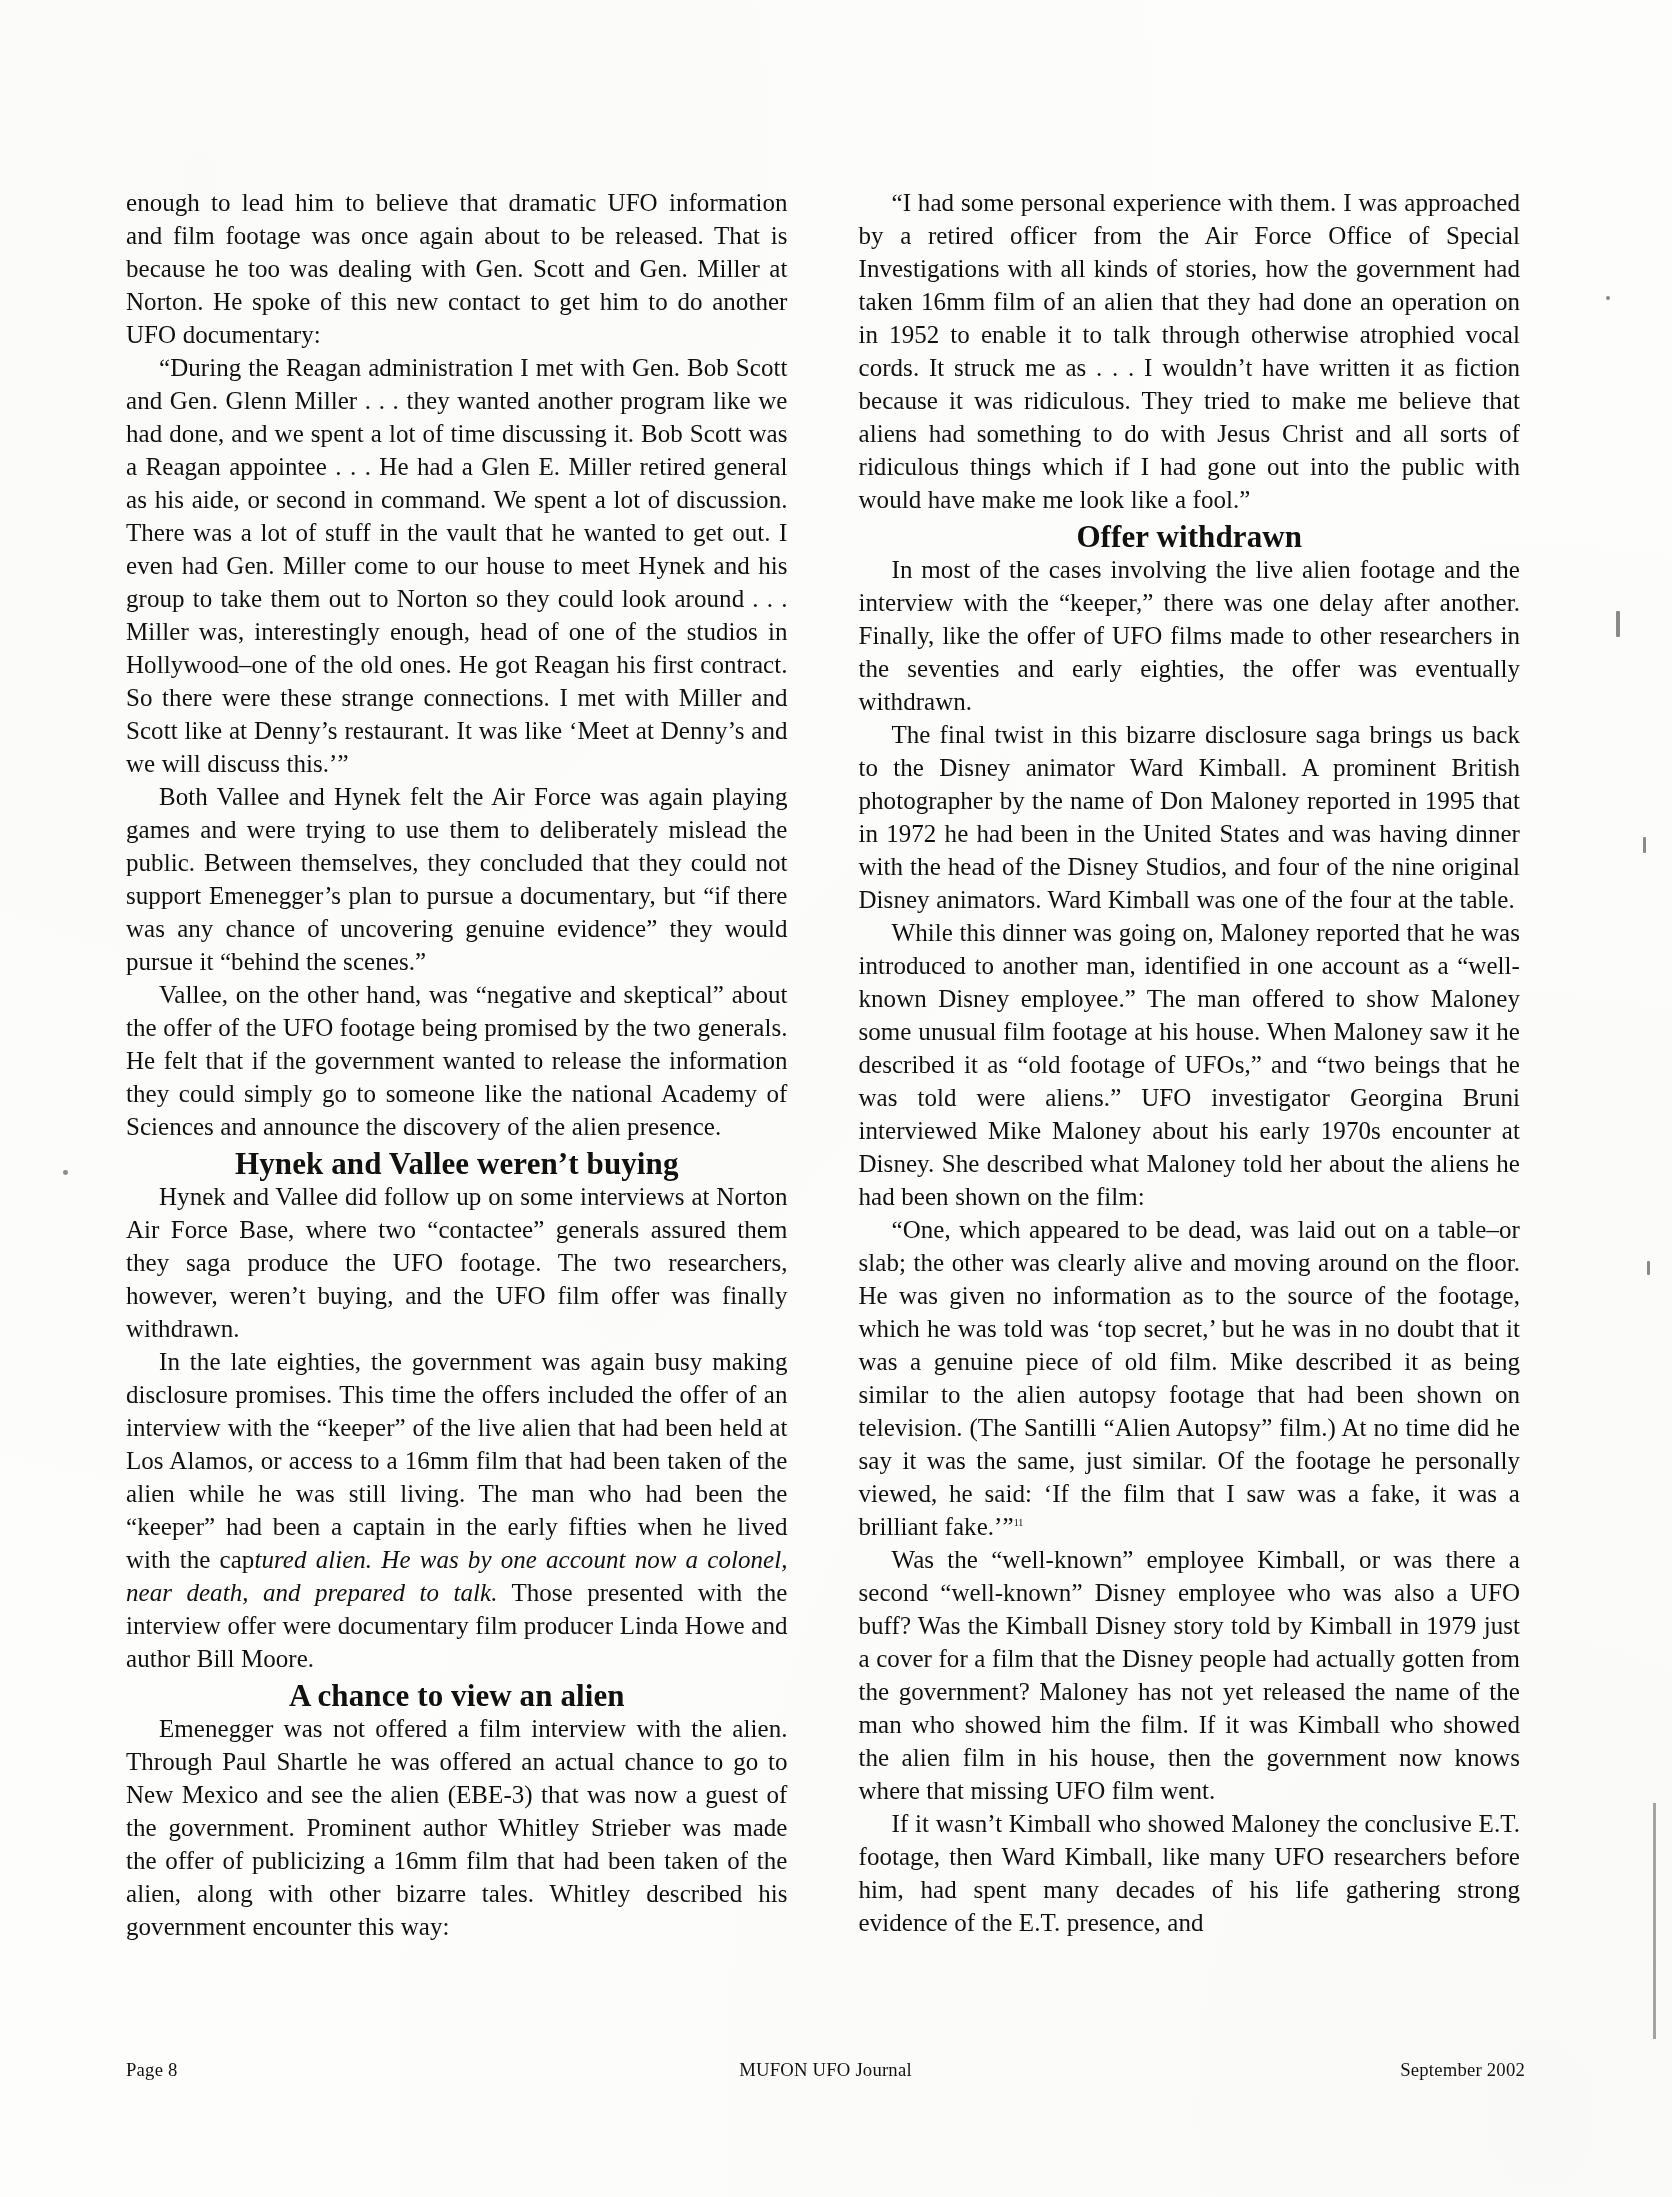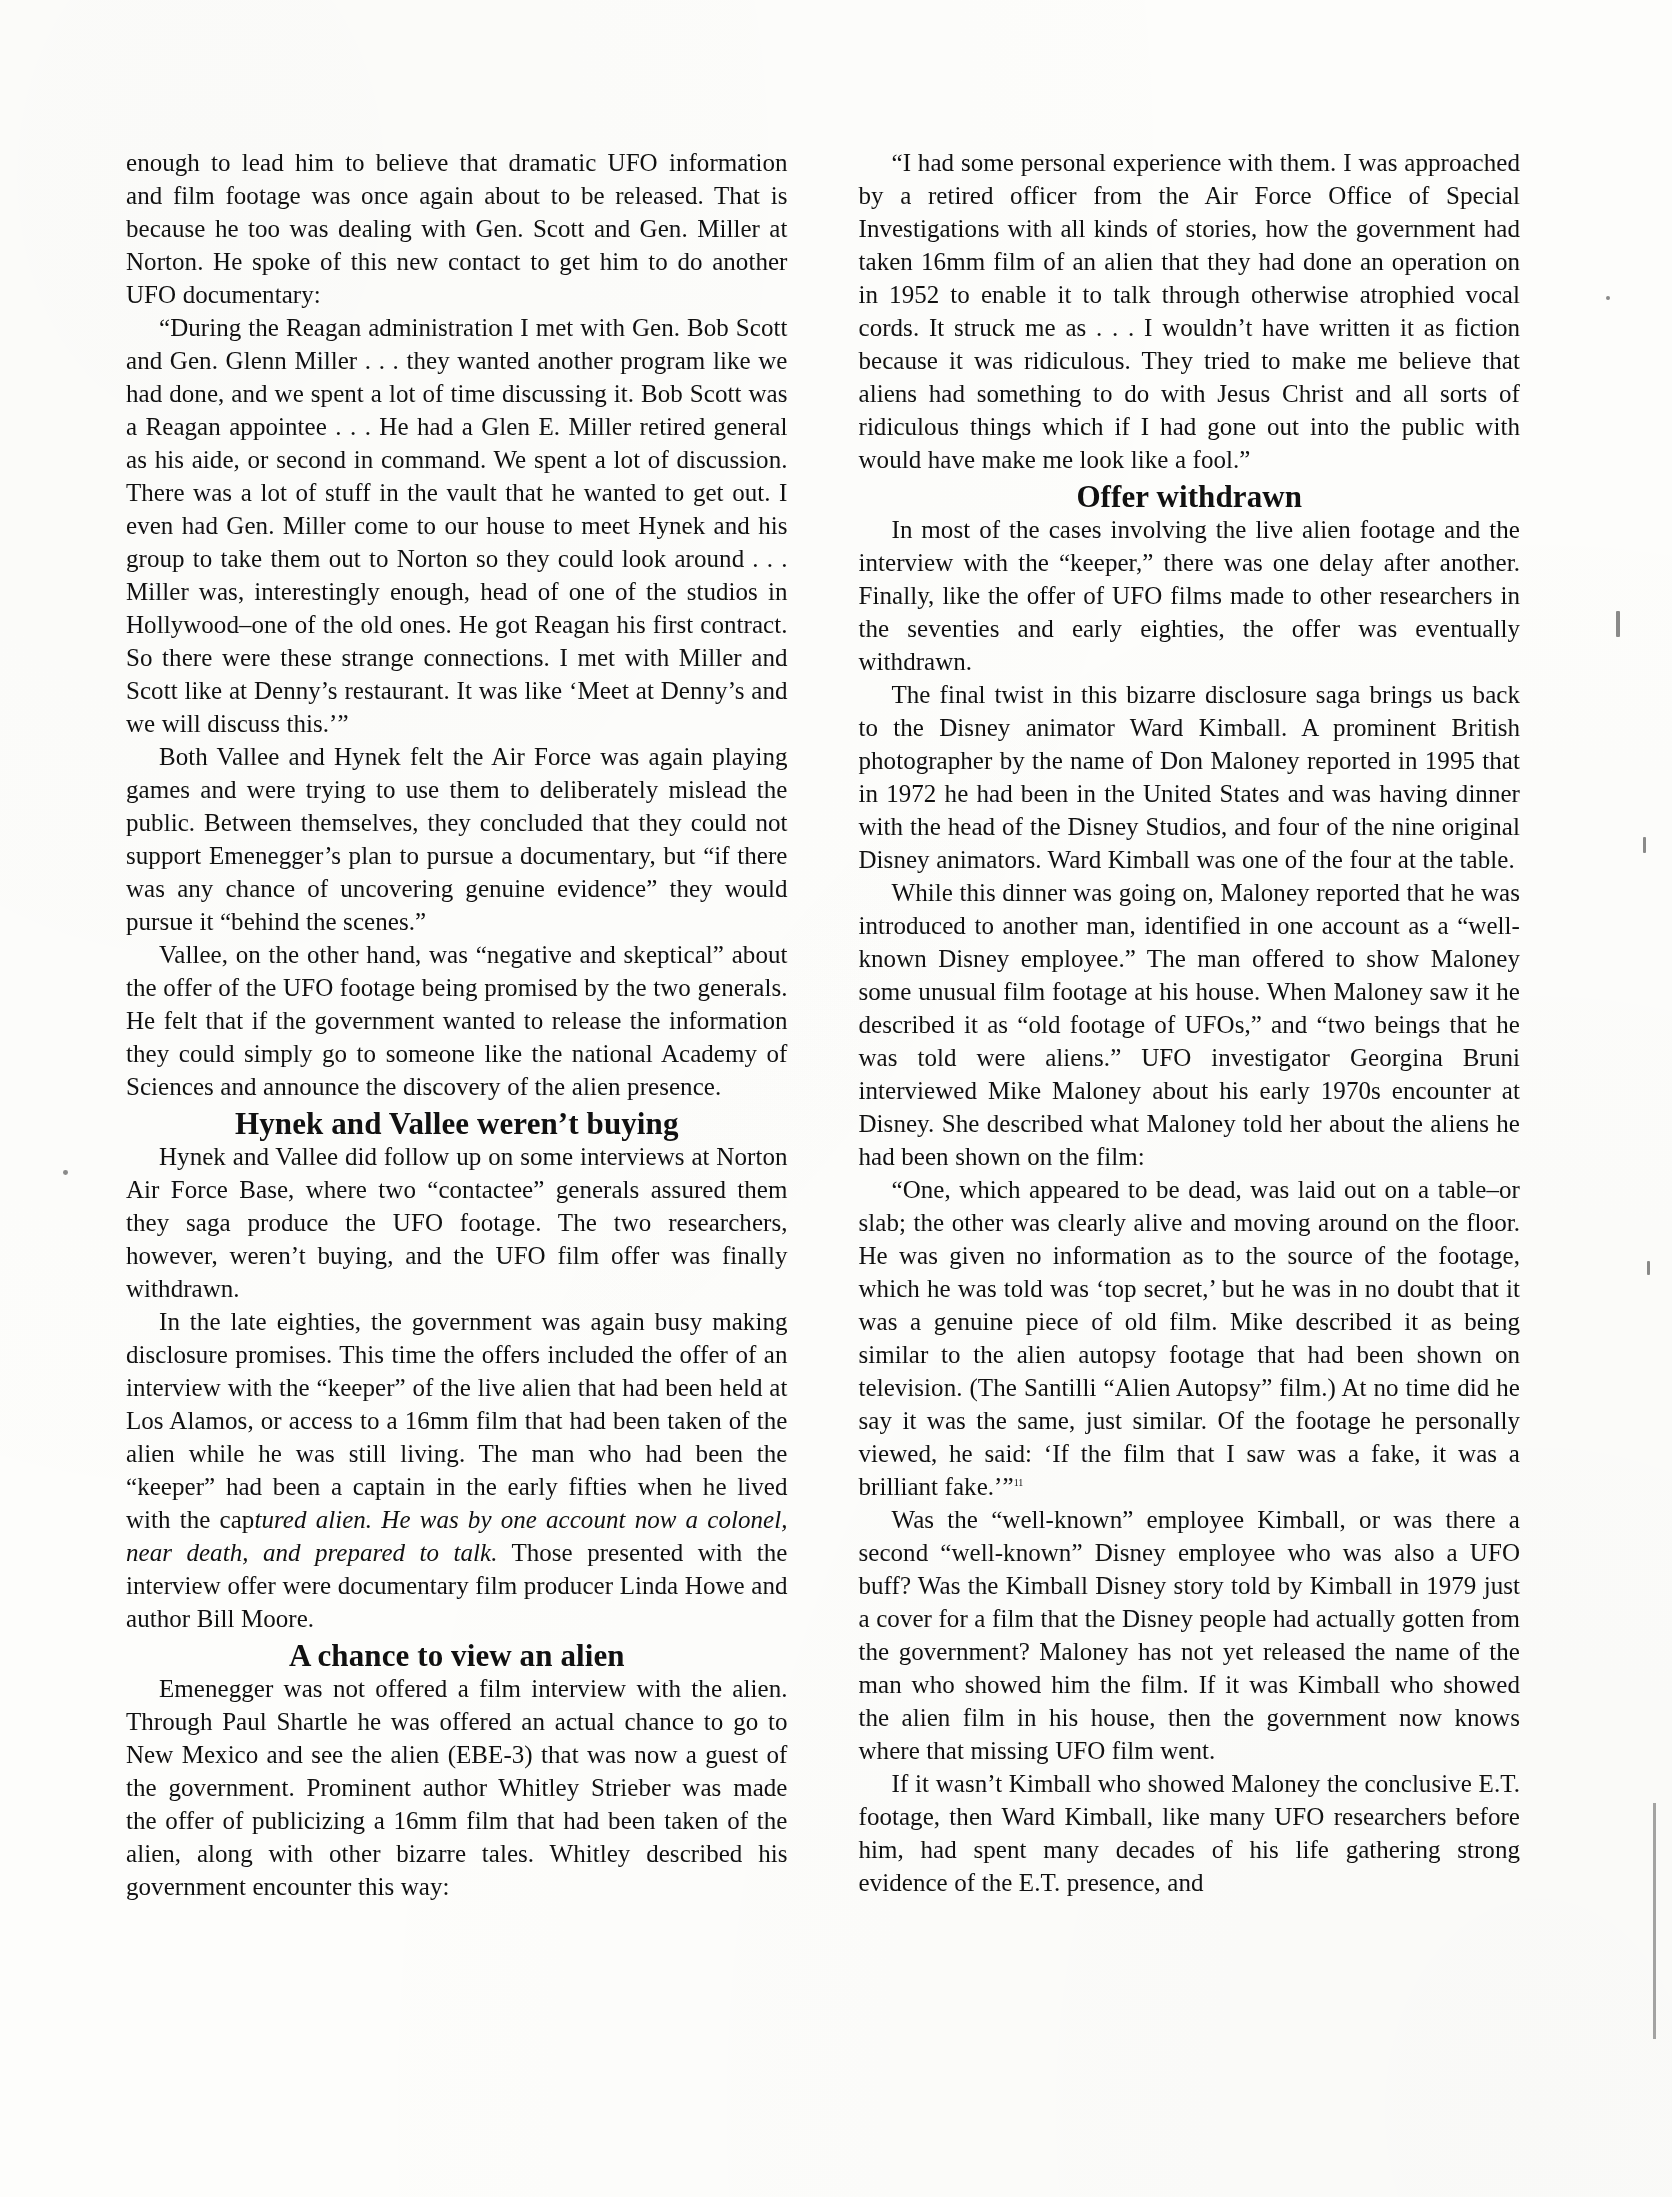--- a/index.html
+++ b/index.html
@@ -41,20 +41,21 @@
     width: 1394px;
   }
 
   .columns {
     display: flex;
     gap: 71px;
     align-items: flex-start;
   }
   .col {
     width: 662px;
+    margin-top: 40px;
   }
 
   p.para {
     margin: 0;
     text-indent: 33px;
     text-align: justify;
     font-size: 25px;
     line-height: 33px;
     letter-spacing: 0.05px;
     word-spacing: 0.2px;
@@ -149,14 +150,19 @@
         <p class="para"><span>“One, which appeared to be dead, was laid out on a table–or slab; the other was clearly alive and moving around on the floor. He was given no information as to the source of the footage, which he was told was ‘top secret,’ but he was in no doubt that it was a genuine piece of old film. Mike described it as being similar to the alien autopsy footage that had been shown on television. (The Santilli “Alien Autopsy” film.) At no time did he say it was the same, just similar. Of the footage he personally viewed, he said: ‘If the film that I saw was a fake, it was a brilliant fake.’”</span><sup class="fn">11</sup></p>
 
 
         <p class="para">Was the “well-known” employee Kimball, or was there a second “well-known” Disney employee who was also a UFO buff? Was the Kimball Disney story told by Kimball in 1979 just a cover for a film that the Disney people had actually gotten from the government? Maloney has not yet released the name of the man who showed him the film. If it was Kimball who showed the alien film in his house, then the government now knows where that missing UFO film went.</p>
         <p class="para">If it wasn’t Kimball who showed Maloney the conclusive E.T. footage, then Ward Kimball, like many UFO researchers before him, had spent many decades of his life gathering strong evidence of the E.T. presence, and</p>
       </div>
 
     </div>
   </div>
 
+  <div class="footer">
+    <div class="f-left">Page 8</div>
+    <div class="f-mid">MUFON UFO Journal</div>
+    <div class="f-right">September 2002</div>
+  </div>
 </div>
 
 
 </body></html>

